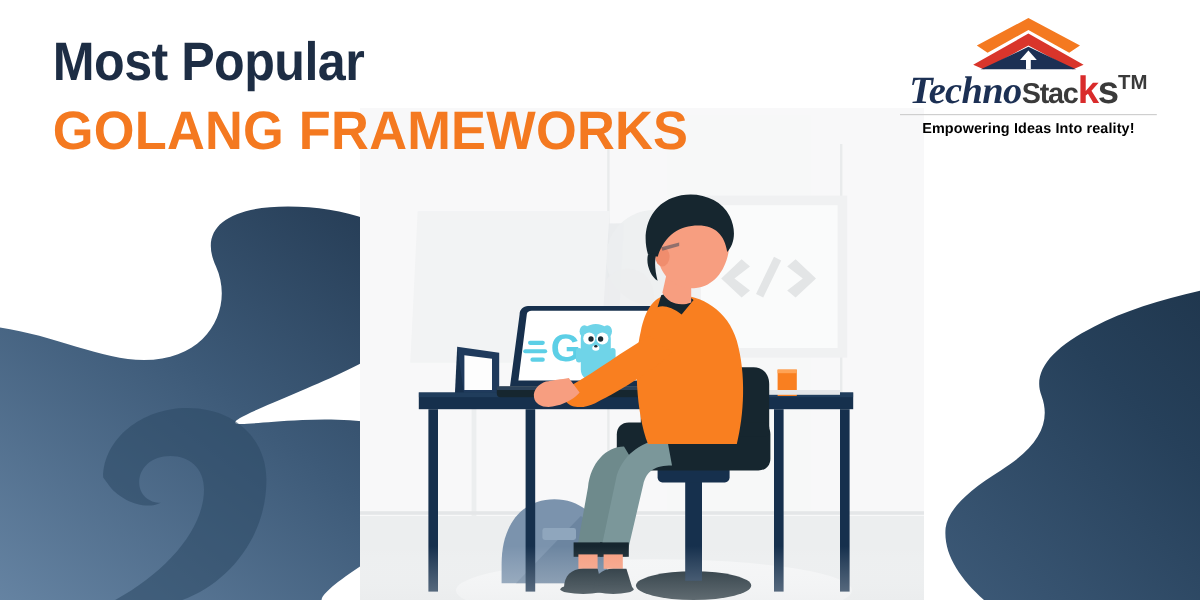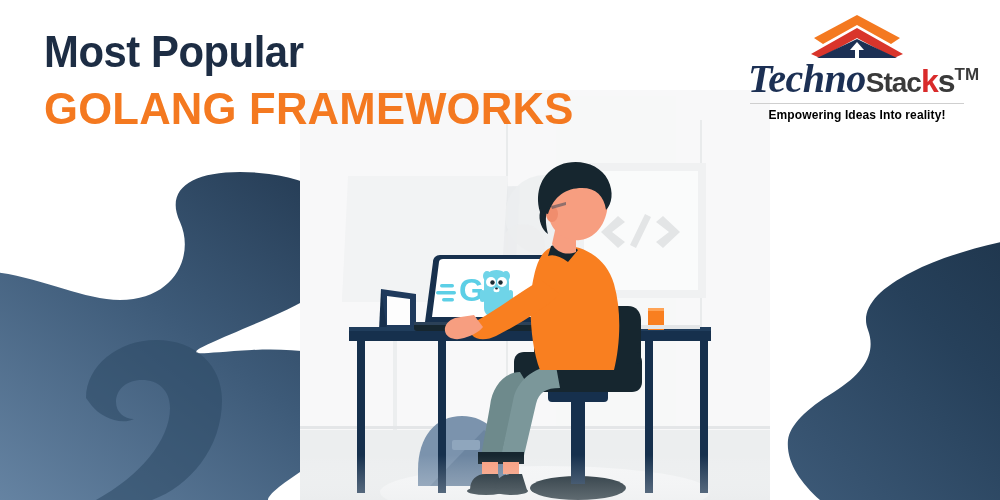--- a/index.html
+++ b/index.html
@@ -26,25 +26,25 @@
 
   
   .logo{position:absolute;right:34px;top:14px;z-index:20;text-align:center;width:218px;}
   .logo-mark{width:100%;height:44px;display:block;}
   .logo-word{
     margin-top:1px;white-space:nowrap;line-height:1;
     font-size:32px;
   }
   .lw-techno{
     font-family:"Liberation Serif",serif;font-style:italic;font-weight:700;
-    color:#1c3054;font-size:40px;letter-spacing:-0.5px;
+    color:#1c3054;font-size:32px;letter-spacing:-0.5px;
   }
   .lw-stac{
     font-family:"Liberation Sans",sans-serif;font-weight:700;
-    color:#3a3a3a;font-size:28px;letter-spacing:-1px;
+    color:#3a3a3a;font-size:24px;letter-spacing:-1px;
   }
   .lw-k{
     font-family:"Liberation Sans",sans-serif;font-weight:700;
     color:#d92b2b;font-size:32px;letter-spacing:-1px;
   }
   .lw-s{
     font-family:"Liberation Sans",sans-serif;font-weight:700;
     color:#3a3a3a;font-size:32px;letter-spacing:-1px;
   }
   .lw-tm{

